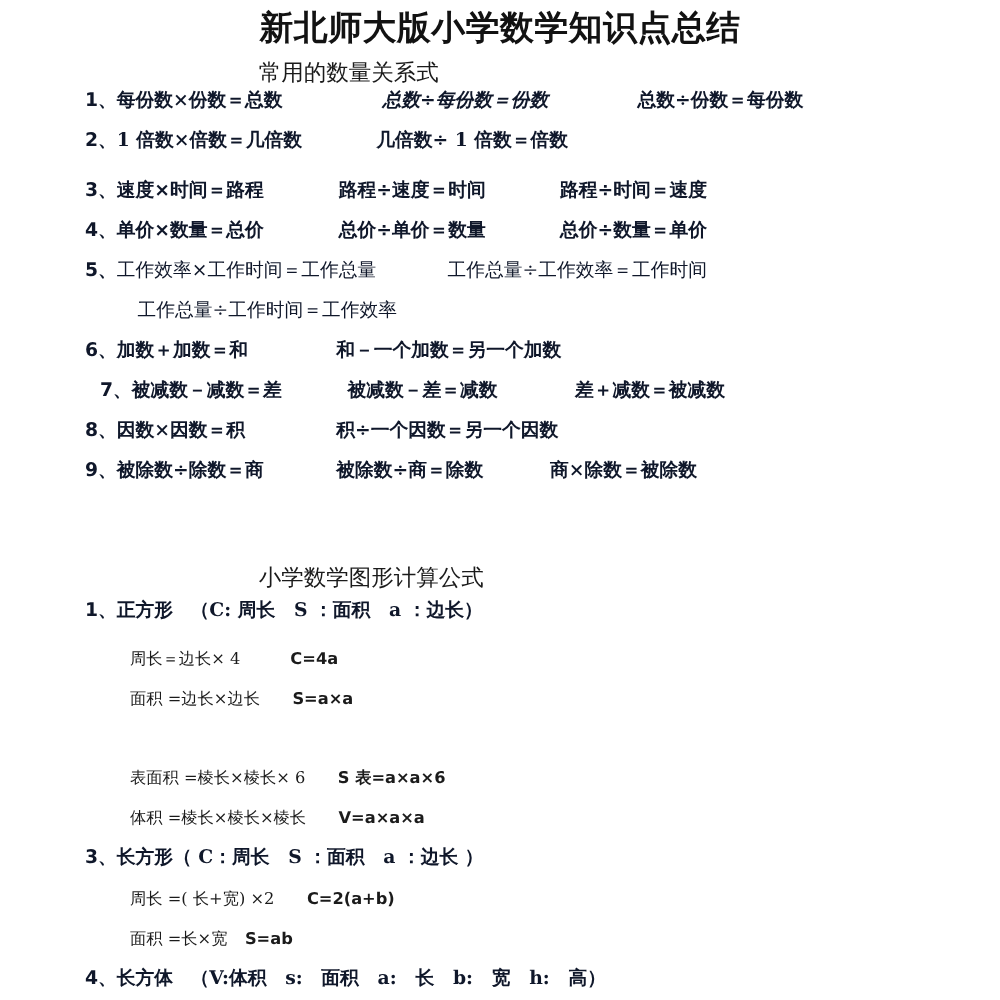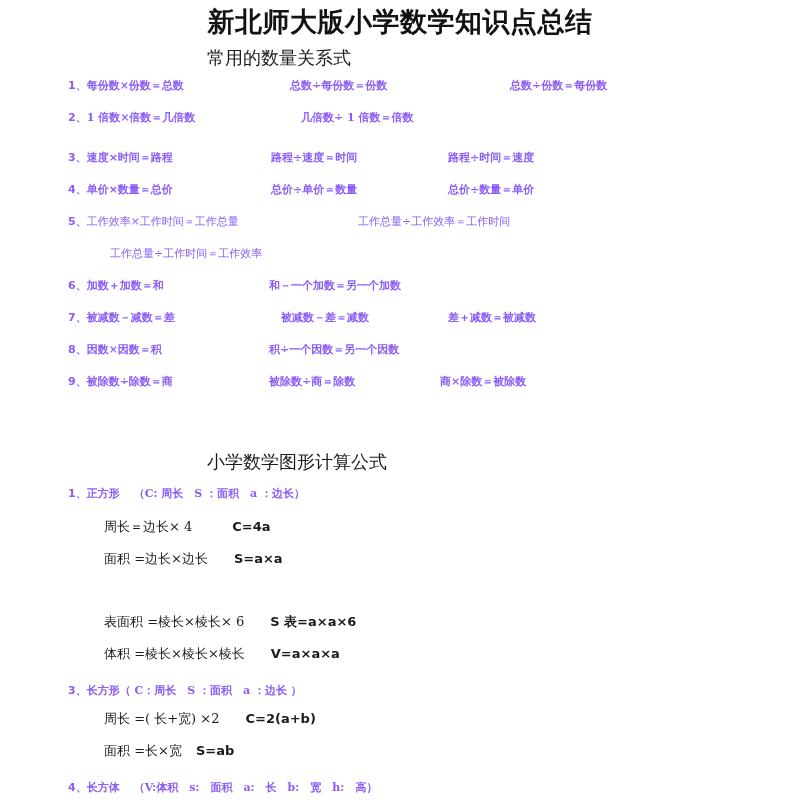--- a/index.html
+++ b/index.html
@@ -49,25 +49,25 @@
     color: #1b1b1b;
     white-space: nowrap;
   }
   .section-heading.s1 { top: 46px; }
   .section-heading.s2 { top: 450px; }
 
   
   .line {
     position: absolute;
     left: 68px;
-    font-size: 11px;
-    color: #8b5cf6;
+    font-size: 15px;
+    color: #0f172a;
     white-space: nowrap;
     height: 22px;
-    line-height: 28px;
+    line-height: 16px;
   }
   
   .line.serif {
     font-family: "DejaVu Serif", "Liberation Serif", serif;
     font-weight: 700;
   }
   
   .line.sans {
     font-family: "DejaVu Sans", "Liberation Sans", sans-serif;
     font-weight: 700;
@@ -112,21 +112,21 @@
 <body>
 
 <div class="page">
 
   <div class="doc-title">新北师大版小学数学知识点总结</div>
 
   <div class="section-heading s1">常用的数量关系式</div>
 
   <div class="line serif" style="top:72px;">
     <span class="idx">1、</span><span>每份数×份数＝总数</span>
-    <span class="col" style="left:222px;">总数÷每份数＝份数</span>
+    <span class="col" style="left:238px;font-style:italic;">总数÷每份数＝份数</span>
     <span class="col" style="left:442px;">总数÷份数＝每份数</span>
   </div>
 
   <div class="line serif" style="top:104px;">
     <span class="idx">2、</span><span>1 倍数×倍数＝几倍数</span>
     <span class="col" style="left:233px;">几倍数÷ 1 倍数＝倍数</span>
   </div>
 
   <div class="line sans" style="top:144px;">
     <span class="idx">3、</span><span>速度×时间＝路程</span>
@@ -146,23 +146,23 @@
   </div>
   <div class="line light indent" style="top:240px;">
     <span>工作总量÷工作时间＝工作效率</span>
   </div>
 
   <div class="line serif" style="top:272px;">
     <span class="idx">6、</span><span>加数＋加数＝和</span>
     <span class="col" style="left:201px;">和－一个加数＝另一个加数</span>
   </div>
 
-  <div class="line serif" style="top:304px;">
+  <div class="line serif" style="top:304px;margin-left:12px;">
     <span class="idx">7、</span><span>被减数－减数＝差</span>
-    <span class="col" style="left:213px;text-align:center;">被减数－差＝减数</span>
+    <span class="col" style="left:198px;text-align:center;">被减数－差＝减数</span>
     <span class="col" style="left:380px;">差＋减数＝被减数</span>
   </div>
 
   <div class="line serif" style="top:336px;">
     <span class="idx">8、</span><span>因数×因数＝积</span>
     <span class="col" style="left:201px;">积÷一个因数＝另一个因数</span>
   </div>
 
   <div class="line serif" style="top:368px;">
     <span class="idx">9、</span><span>被除数÷除数＝商</span>

